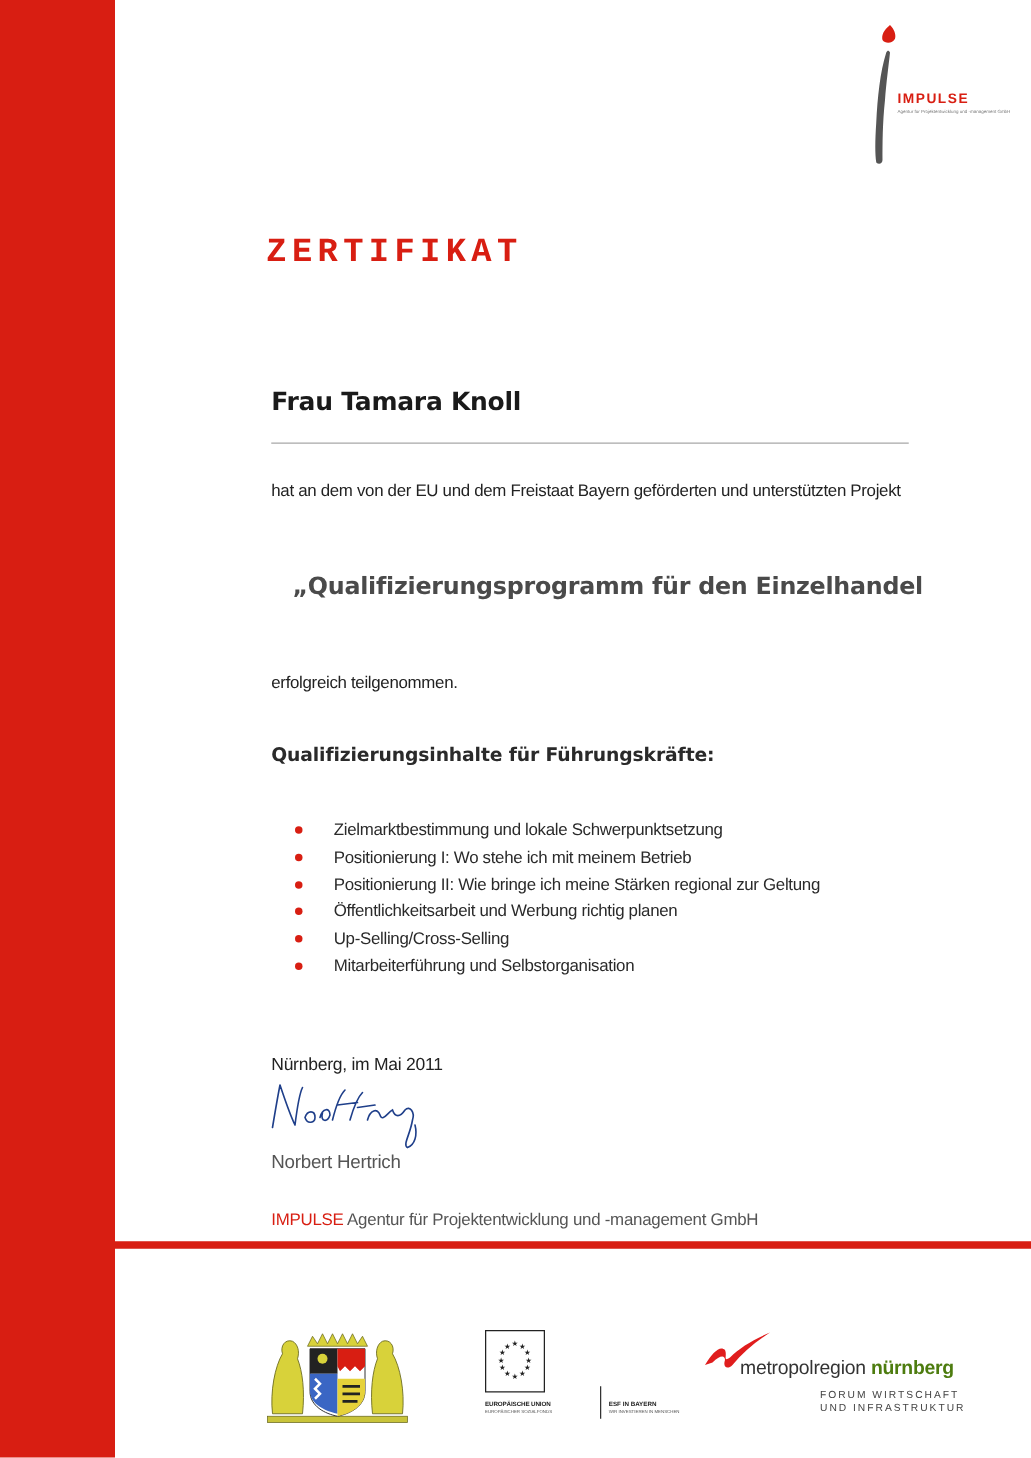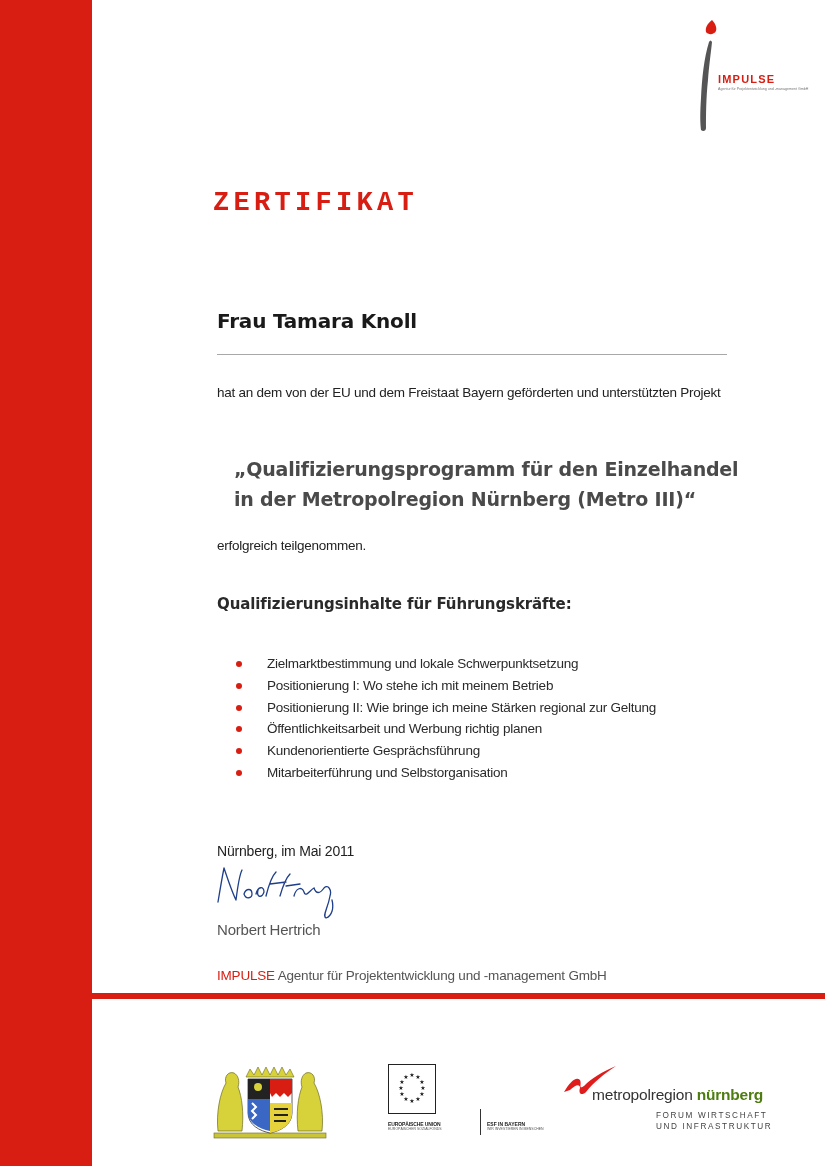--- a/index.html
+++ b/index.html
@@ -129,33 +129,32 @@
 
 <div class="title">ZERTIFIKAT</div>
 
 <div class="recipient">Frau Tamara Knoll</div>
 <div class="rule"></div>
 
 <div class="intro">hat an dem von der EU und dem Freistaat Bayern geförderten und unterstützten Projekt</div>
 
 <div class="program">
   <div>„Qualifizierungsprogramm für den Einzelhandel</div>
-  <div>in der Metropolregion Nürnberg (Metro III)“</div>
 </div>
 
 <div class="completed">erfolgreich teilgenommen.</div>
 
 <div class="section-heading">Qualifizierungsinhalte für Führungskräfte:</div>
 
 <ul class="topics">
   <li><span class="bullet"></span><span>Zielmarktbestimmung und lokale Schwerpunktsetzung</span></li>
   <li><span class="bullet"></span><span>Positionierung I: Wo stehe ich mit meinem Betrieb</span></li>
   <li><span class="bullet"></span><span>Positionierung II: Wie bringe ich meine Stärken regional zur Geltung</span></li>
   <li><span class="bullet"></span><span>Öffentlichkeitsarbeit und Werbung richtig planen</span></li>
-  <li><span class="bullet"></span><span>Kundenorientierte Gesprächsführung</span></li>
+  <li><span class="bullet"></span><span>Up-Selling/Cross-Selling</span></li>
   <li><span class="bullet"></span><span>Mitarbeiterführung und Selbstorganisation</span></li>
 </ul>
 
 <div class="place-date">Nürnberg, im Mai 2011</div>
 
 <svg class="signature" viewBox="0 0 150 60">
   <path d="M8 42 C10 30 12 18 14 8 M14 8 C18 20 22 32 26 40 M26 40 C28 24 30 14 32 10
            M34 34 C36 28 42 28 42 34 C42 38 36 40 34 34
            M46 34 C48 26 54 26 54 32 C52 38 46 38 48 30
            M56 36 C60 20 64 14 66 12 M60 24 L76 22

